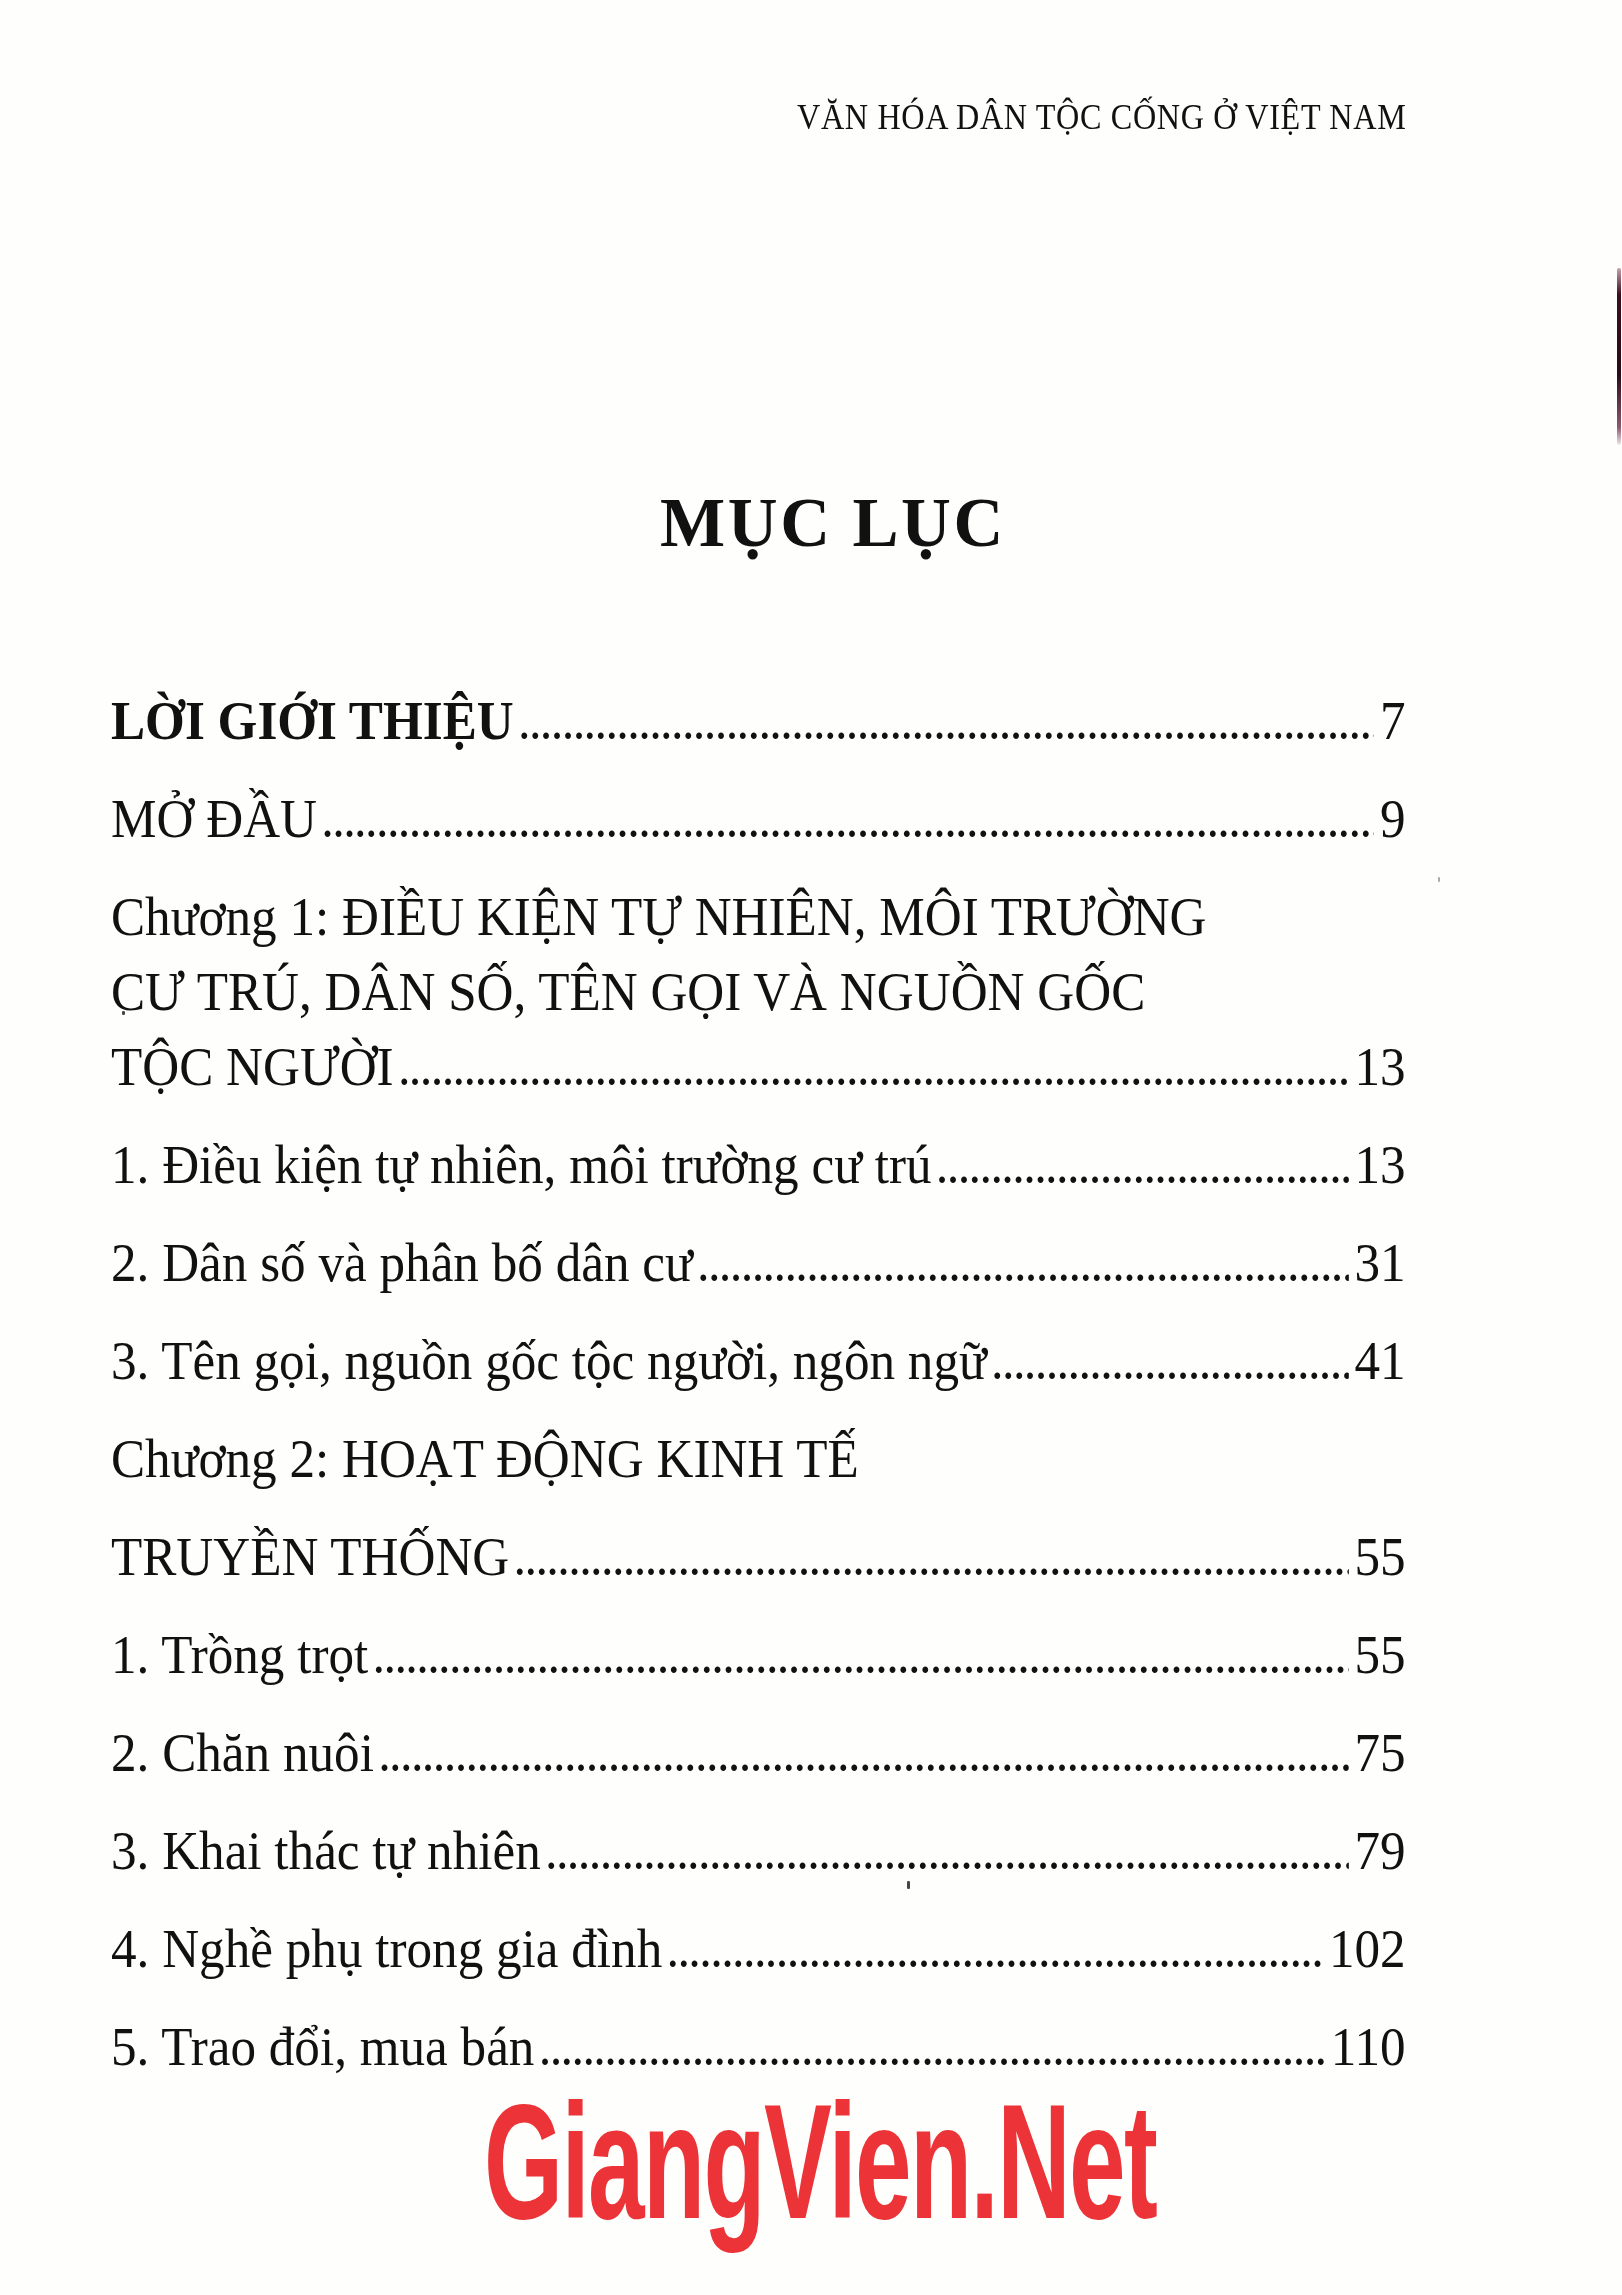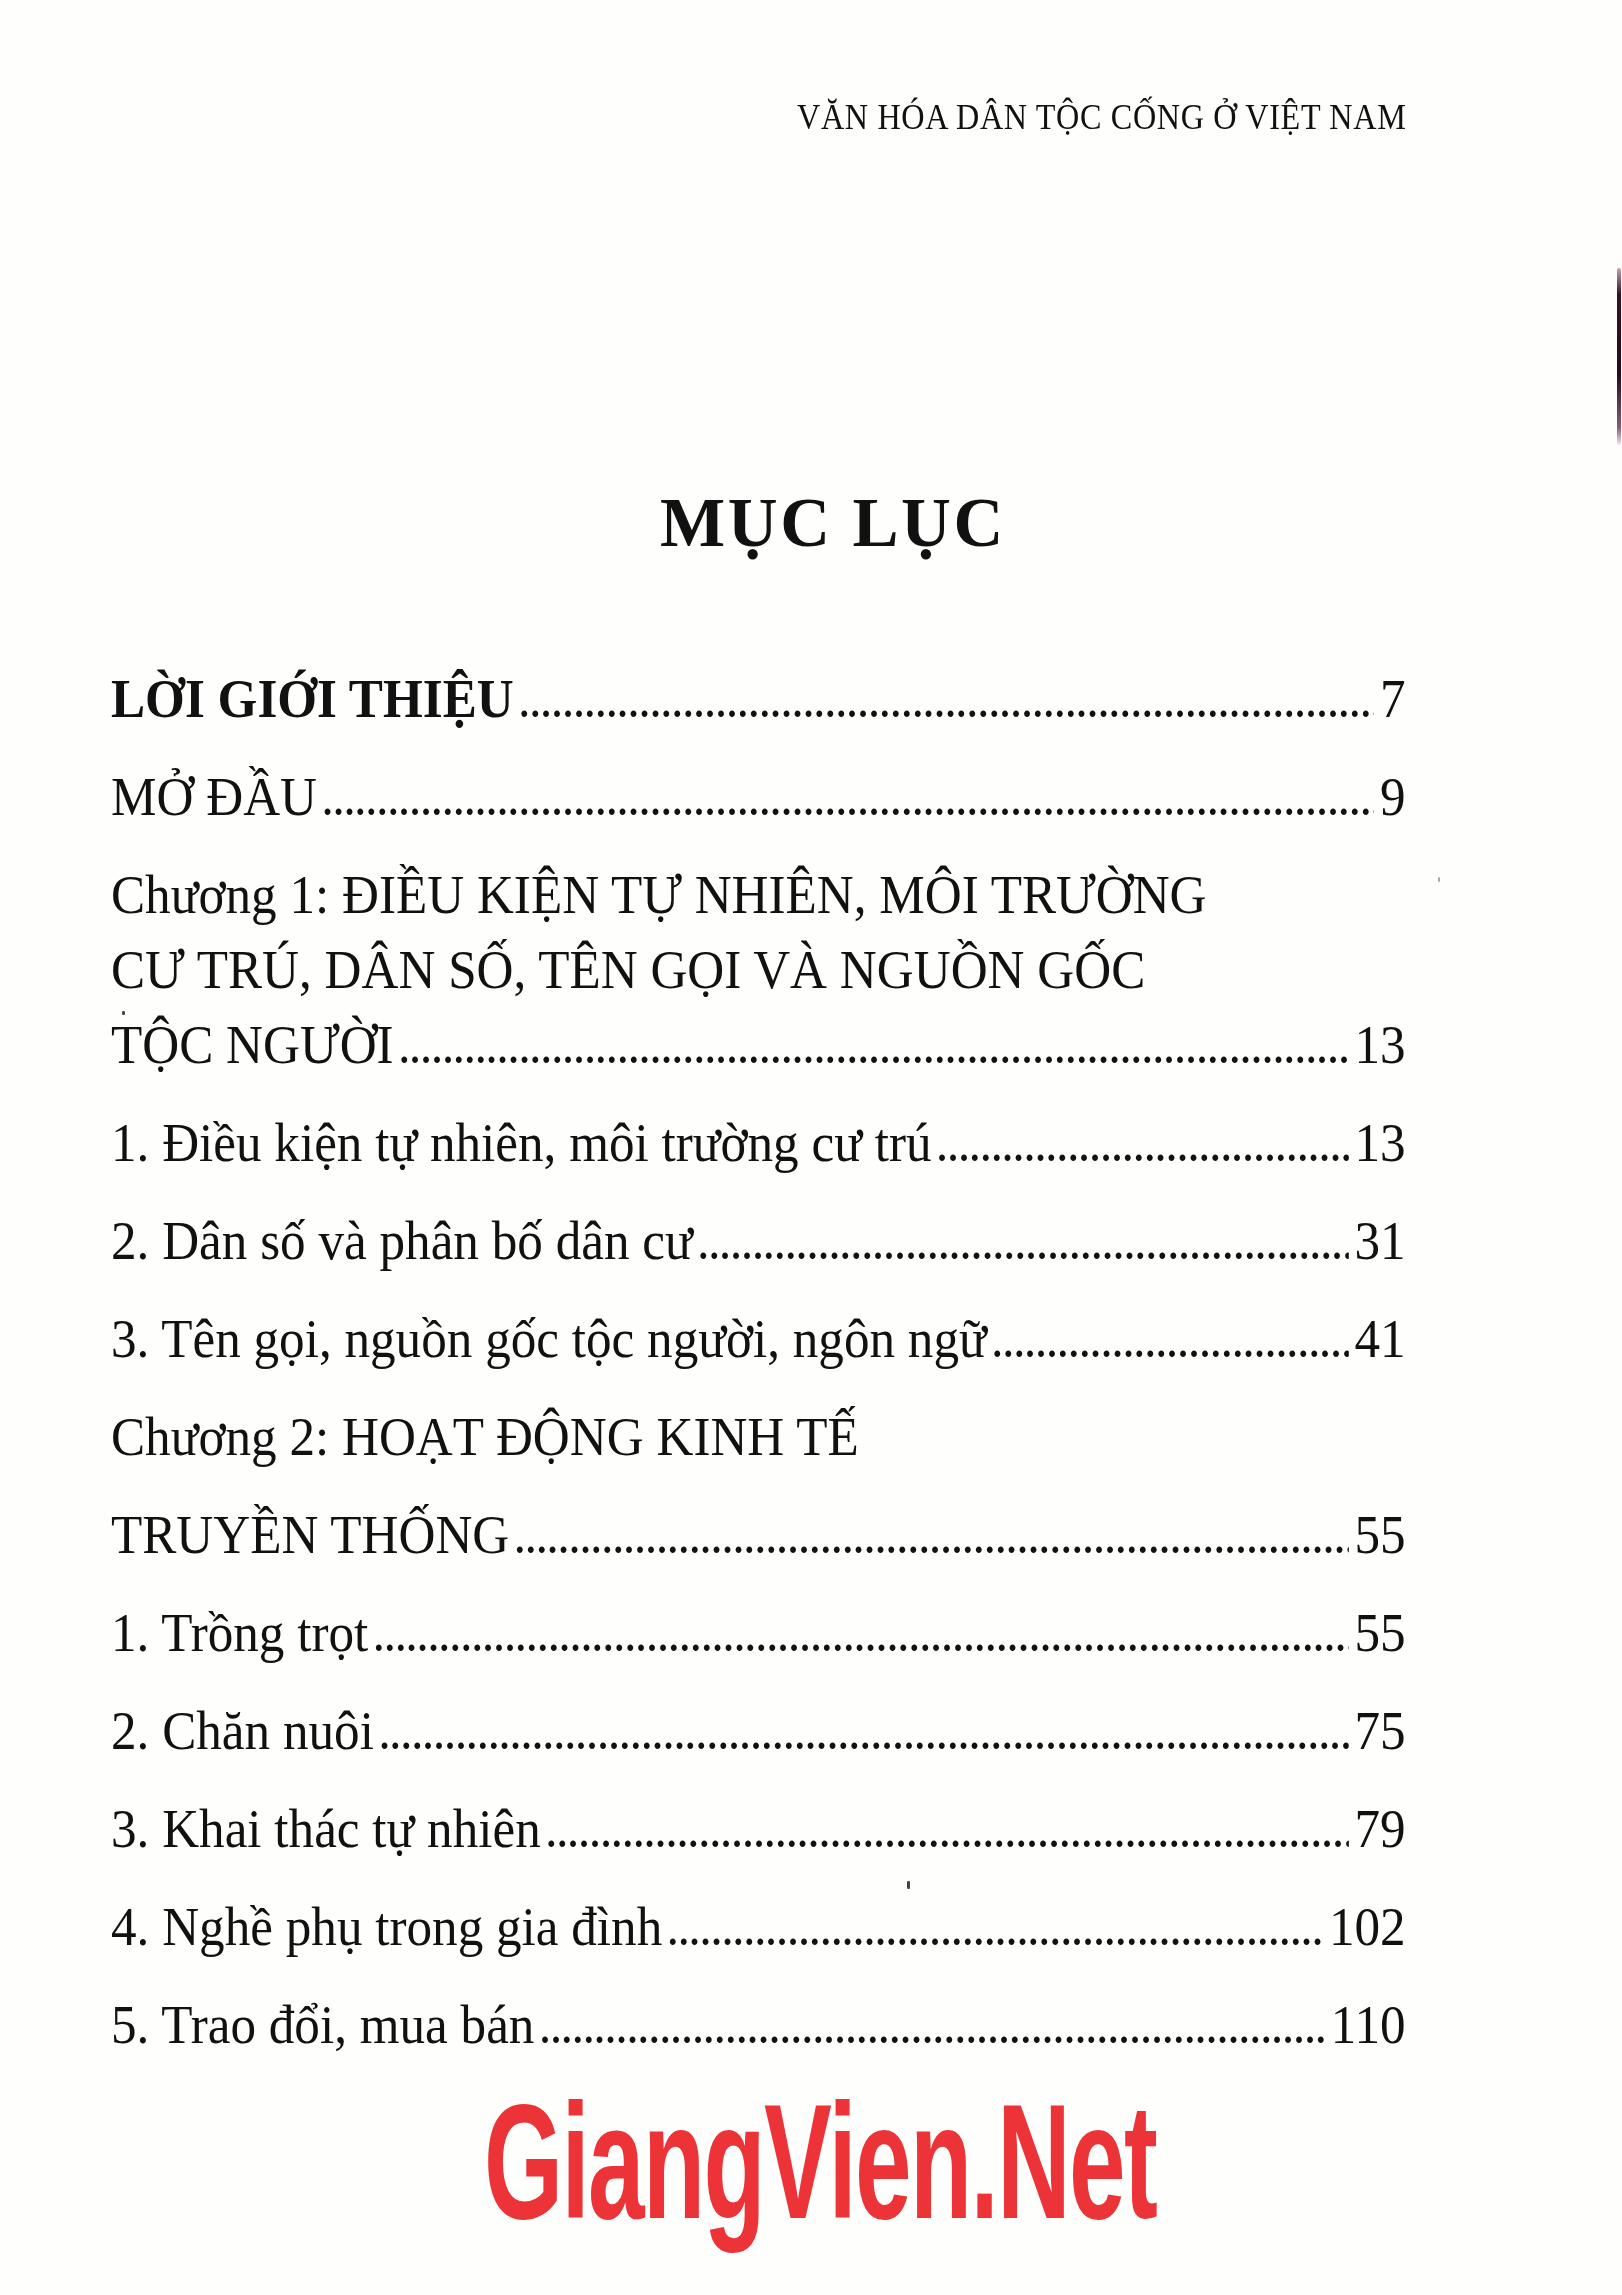--- a/index.html
+++ b/index.html
@@ -41,21 +41,21 @@
       width: 1570px;
       text-align: center;
       font-size: 69px;
       font-weight: bold;
       letter-spacing: 2.6px;
       margin-left: 48px;
     }
     .toc {
       position: absolute;
       left: 111px;
-      top: 671px;
+      top: 693px;
       width: 1295px;
     }
     .toc-entry {
       display: flex;
       align-items: baseline;
       font-size: 55px;
       line-height: 1;
       white-space: nowrap;
       height: 98px;
       transform: scaleX(0.93);

